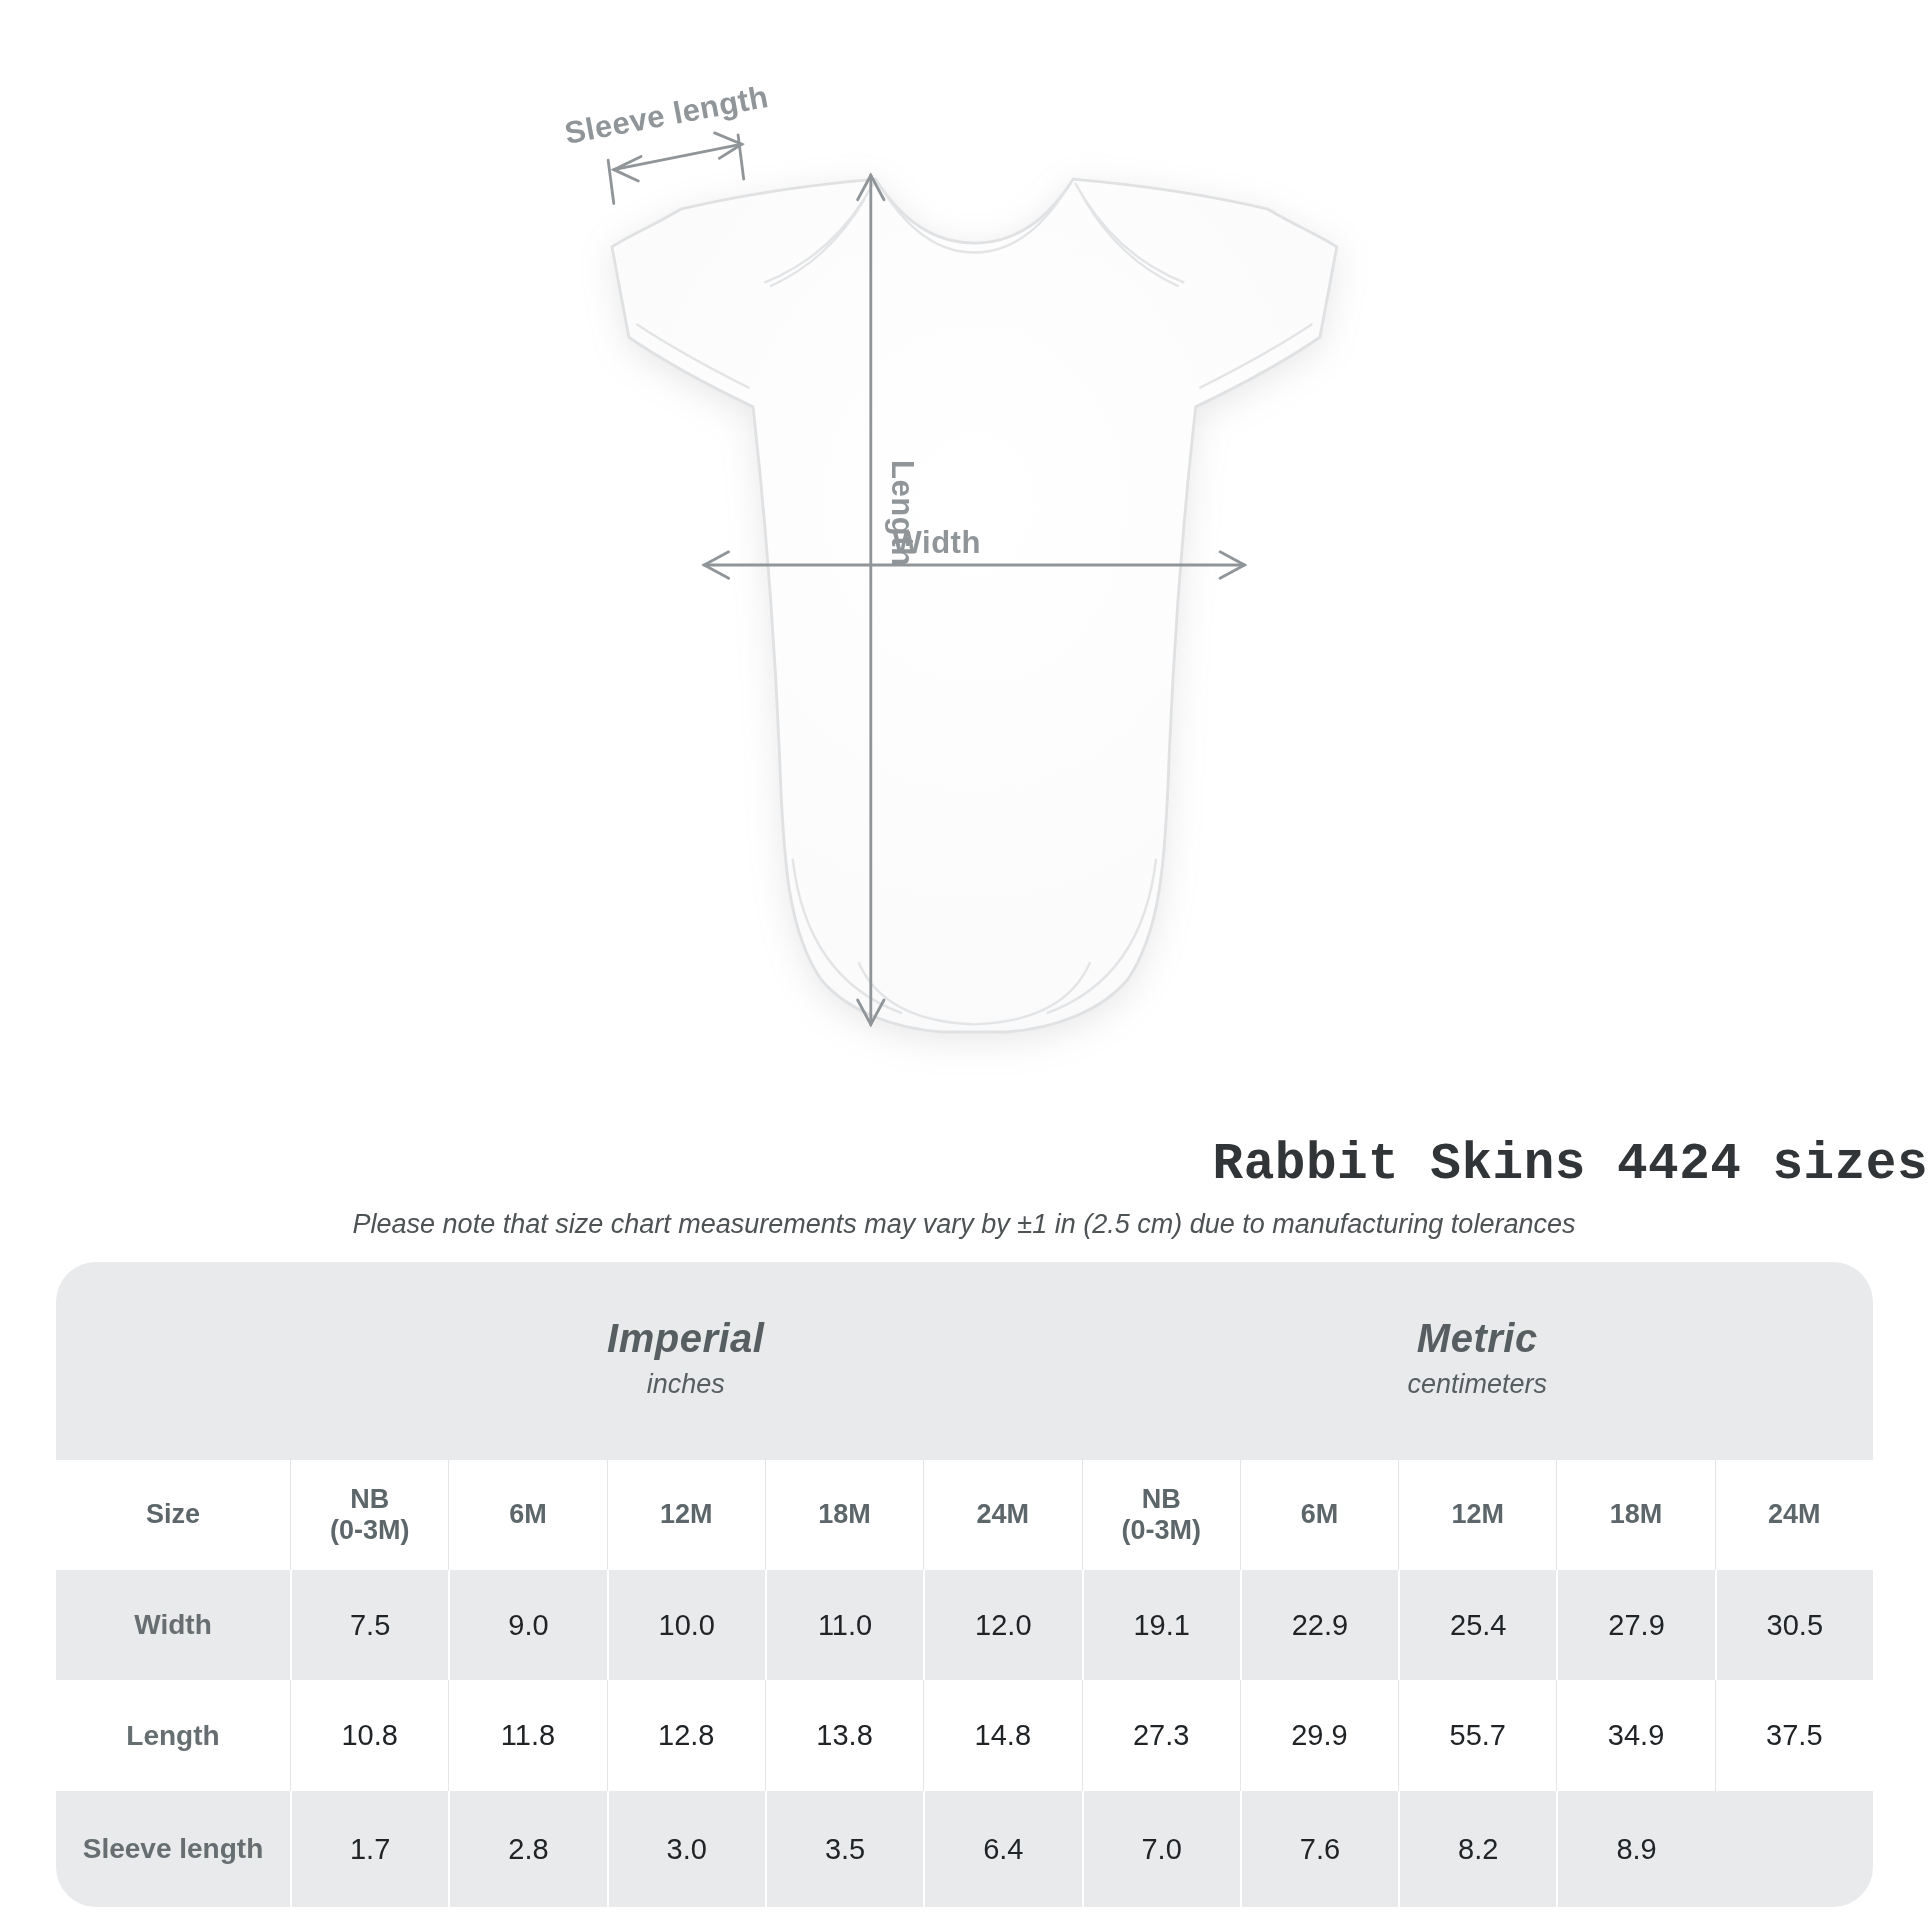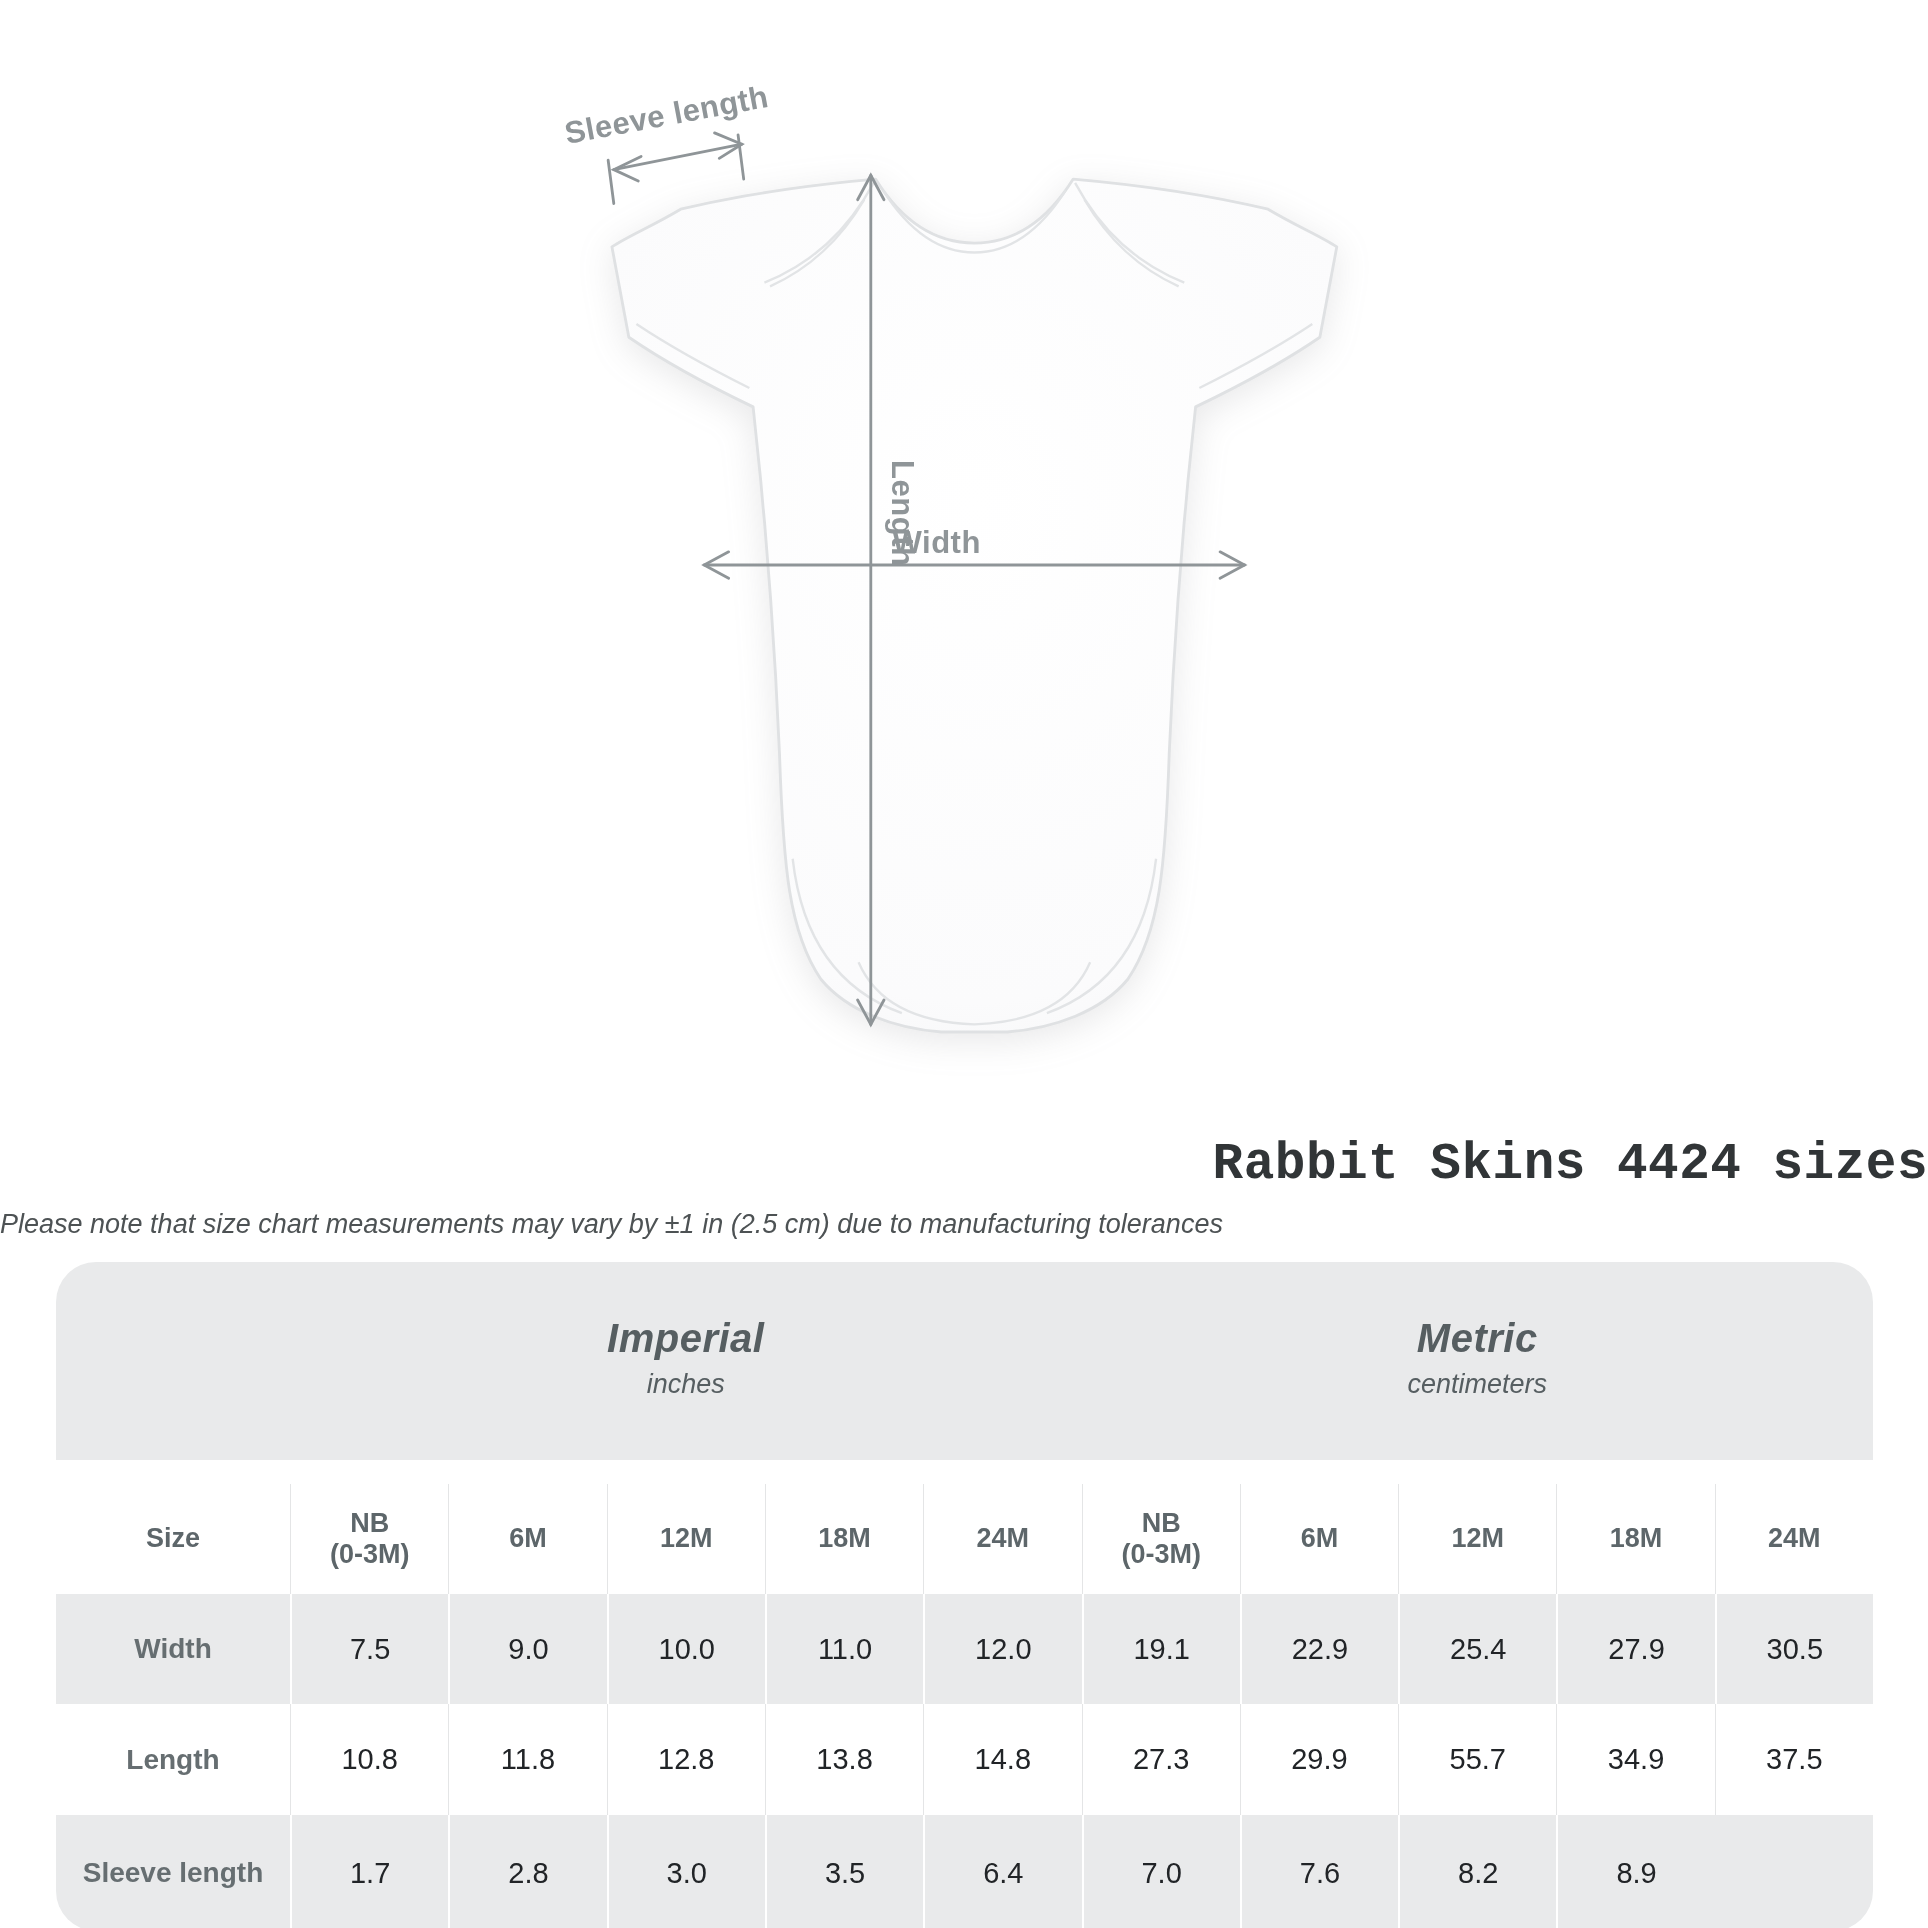--- a/index.html
+++ b/index.html
@@ -14,38 +14,38 @@
   .garment{filter:drop-shadow(0 8px 18px rgba(110,115,120,.16));}
   .ann-line{stroke:#8f9598;stroke-width:3;fill:none;stroke-linecap:round;}
   .ann-text{fill:#8f9598;font-weight:bold;font-size:33px;letter-spacing:.5px;}
   .detail{stroke:#e2e4e6;stroke-width:2.5;fill:none;}
   
   .page-title{
     position:absolute;left:0;top:1136px;width:100%;text-align:right;
     font-size:51px;font-weight:bold;color:#313537;letter-spacing:0.5px;font-family:Liberation Mono, monospace;
   }
   .page-sub{
-    position:absolute;left:0;top:1209px;width:100%;text-align:left;
+    position:absolute;left:0;top:1209px;width:100%;text-align:center;
     font-size:27px;font-style:italic;color:#4d5254;
   }
   
   .size-table{
     position:absolute;left:56px;top:1262px;width:1817px;
     border-radius:40px;overflow:hidden;background:#ffffff;
     color:#212427;
   }
   .band{
     height:198px;background:#e9eaeb;
     display:grid;grid-template-columns:234px 1fr 1fr;
   }
   .band-cell{display:flex;flex-direction:column;align-items:center;justify-content:center;padding-bottom:5.6px;}
   .band-label{font-size:40px;font-weight:bold;font-style:italic;color:#565e61;letter-spacing:0.5px;}
   .band-sub{font-size:27px;font-style:italic;color:#565e61;margin-top:7.5px;}
   .t-row{display:grid;grid-template-columns:234px repeat(10,1fr);width:100%;}
-  .hdr-row{height:110px;background:#ffffff;margin-top:24px;}
+  .hdr-row{height:110px;background:#ffffff;}
   .cell{display:flex;align-items:center;justify-content:center;text-align:center;}
   .hdr{font-size:27px;font-weight:bold;color:#5d666a;line-height:1.15;}
   .rowlab{font-size:28px;font-weight:bold;color:#666e71;}
   .val{font-size:29px;color:#212427;}
   .t-row.white{background:#ffffff;}
   .t-row.gray{background:#e9eaeb;}
   .white .sep,.hdr-row .sep{border-left:1.9px solid #e4e5e6;}
   .gray .sep{border-left:2.8px solid #ffffff;}
   .t-body .t-row:nth-child(1){height:110px;}
   .t-body .t-row:nth-child(2){height:111px;}

